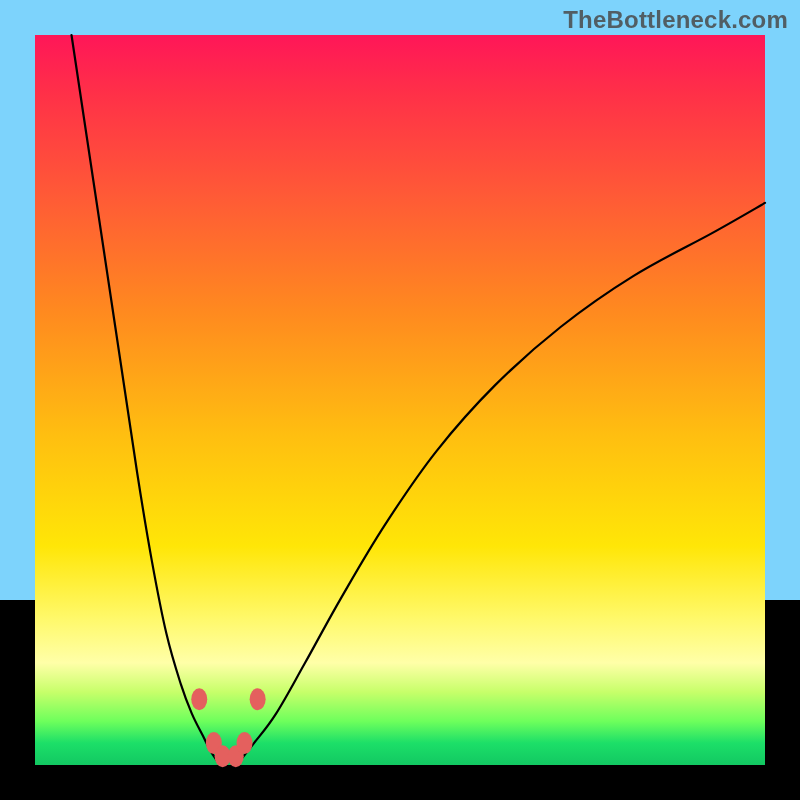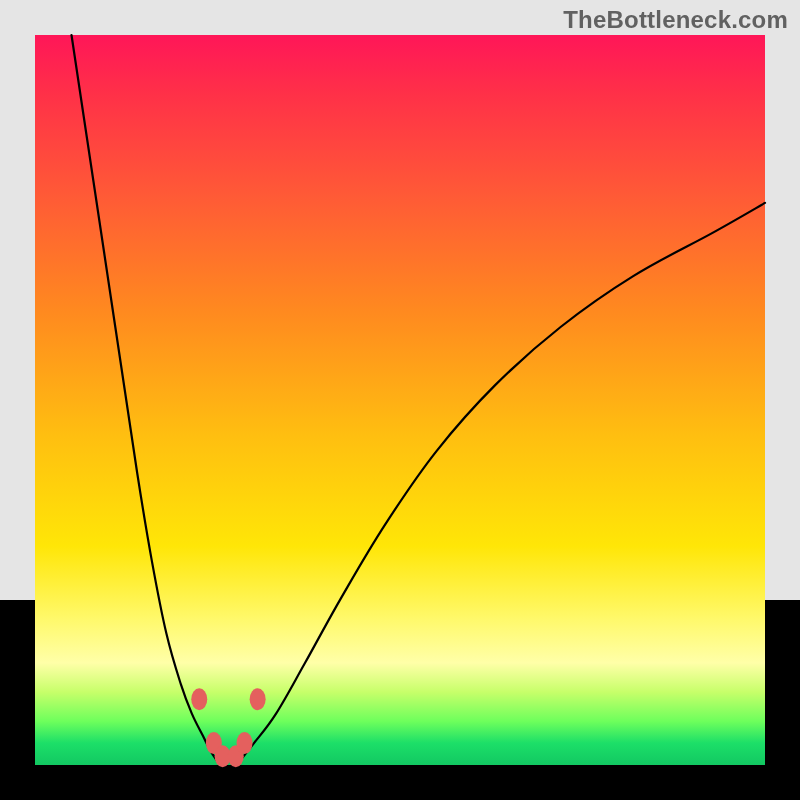--- a/index.html
+++ b/index.html
@@ -8,21 +8,21 @@
     width: 800px;
     height: 800px;
     overflow: hidden;
     background: #000;
     font-family: Arial, Helvetica, sans-serif;
   }
   .frame {
     position: relative;
     width: 800px;
     height: 600px;
-    background: #e5e5e5;
+    background: #7dd3fc;
   }
   .plot-area {
     position: absolute;
     left: 35px;
     top: 35px;
     width: 730px;
     height: 730px;
     
     background: linear-gradient(
       to bottom,

